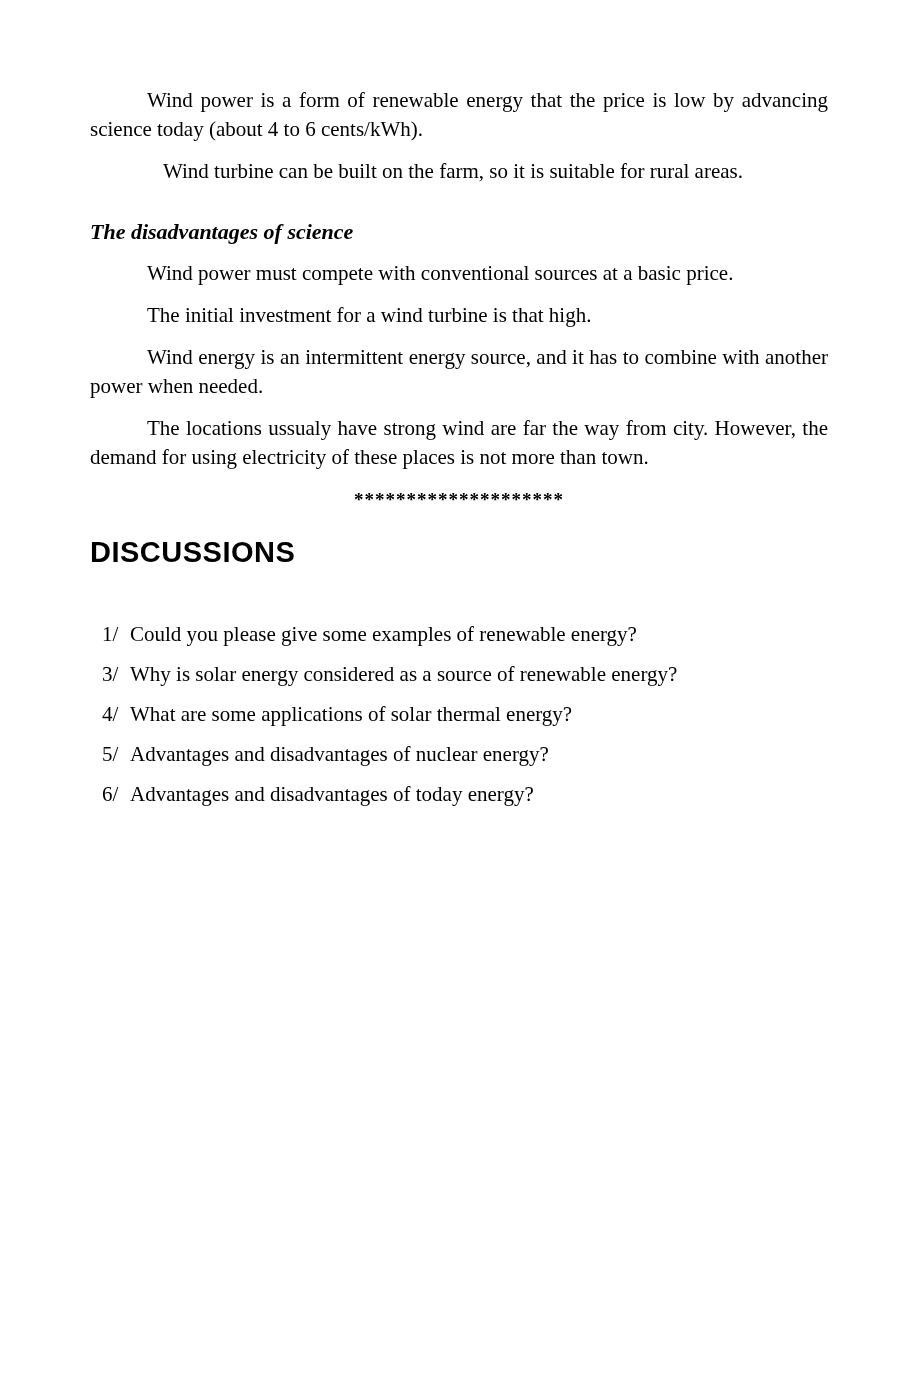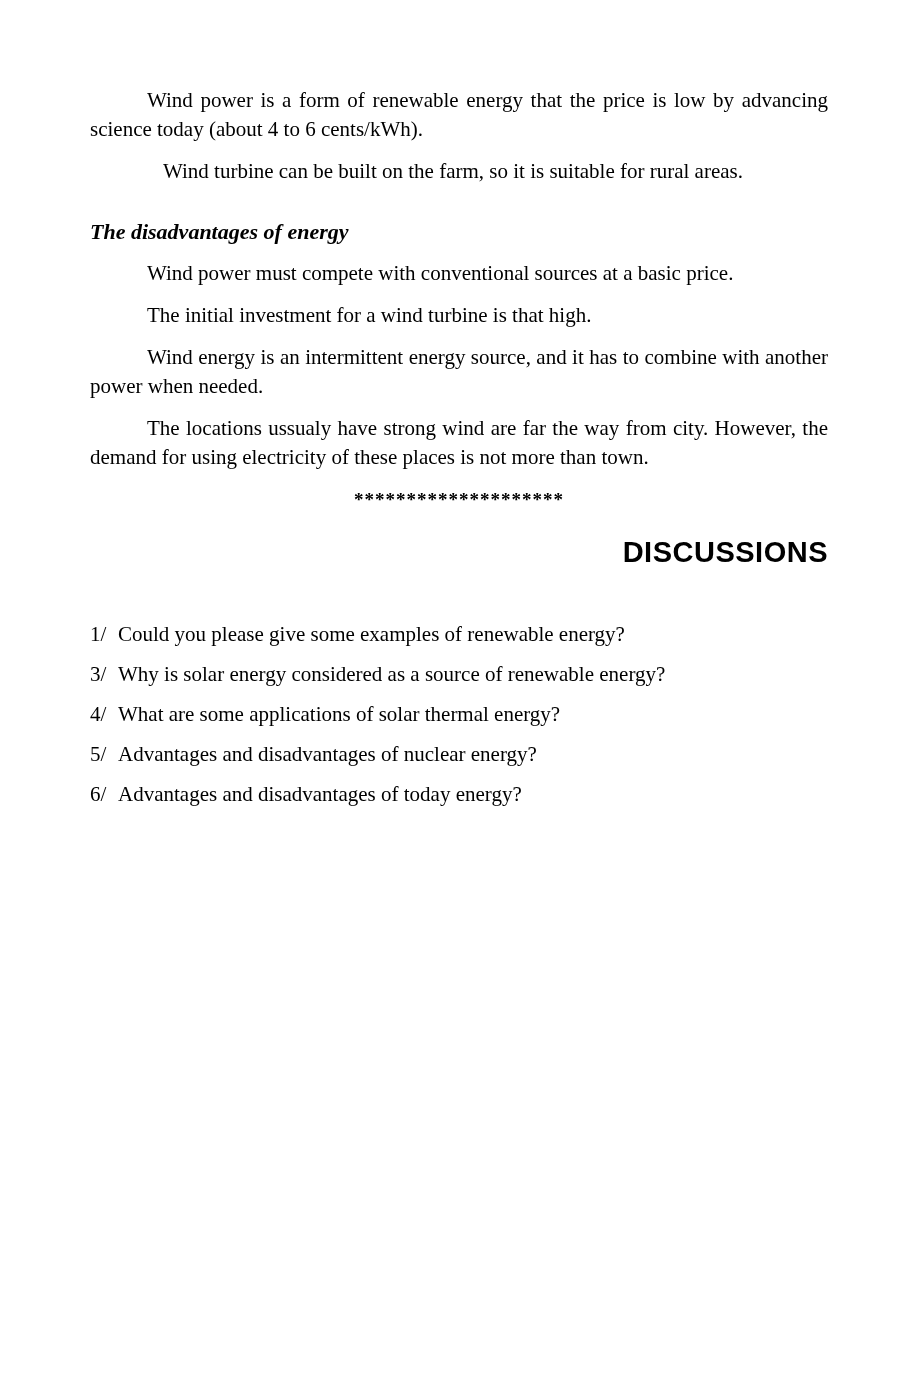--- a/index.html
+++ b/index.html
@@ -41,26 +41,26 @@
     font-weight: bold;
     font-size: 19px;
     letter-spacing: 1px;
   }
   .discussions-title {
     margin: 18px 0 0 0;
     font-family: "Liberation Sans", "DejaVu Sans", sans-serif;
     font-weight: 700;
     font-size: 29px;
     line-height: 40px;
-    text-align: right;
+    text-align: left;
     letter-spacing: 0.5px;
   }
   .questions {
     list-style: none;
-    margin: 48px 0 0 0;
+    margin: 48px 0 0 12px;
     padding: 0;
   }
   .question {
     margin: 0 0 11px 0;
     padding-left: 28px;
     text-indent: -28px;
     text-align: justify;
   }
   .q-num {
     display: inline-block;
@@ -78,21 +78,21 @@
   }
 </style>
 </head>
 <body>
 
 <div class="page">
 
   <p class="para indent-1">Wind power is a form of renewable energy that the price is low by advancing science today (about 4 to 6 cents/kWh).</p>
   <p class="para indent-2">Wind turbine can be built on the farm, so it is suitable for rural areas.</p>
 
-  <h2 class="section-heading">The disadvantages of energy</h2>
+  <h2 class="section-heading">The disadvantages of science</h2>
 
   <p class="para indent-1">Wind power must compete with conventional sources at a basic price.</p>
   <p class="para indent-1">The initial investment for a wind turbine is that high.</p>
   <p class="para indent-1">Wind energy is an intermittent energy source, and it has to combine with another power when needed.</p>
   <p class="para indent-1">The locations ussualy have strong wind are far the way from city. However, the demand for using electricity of these places is not more than town.</p>
 
   <div class="separator">********************</div>
 
   <h1 class="discussions-title">DISCUSSIONS</h1>
 

